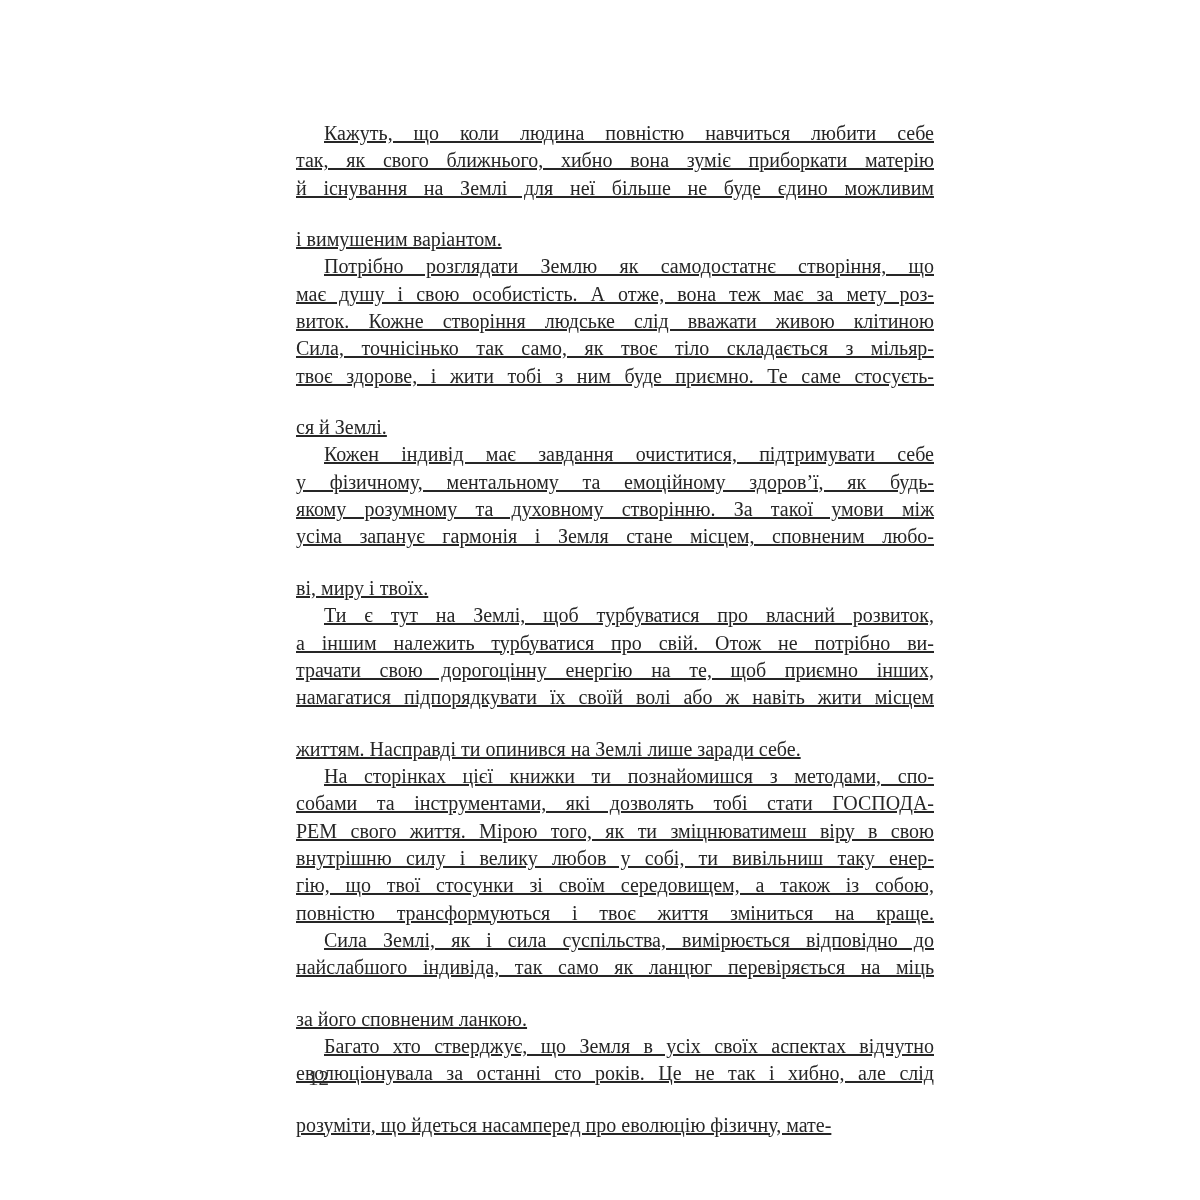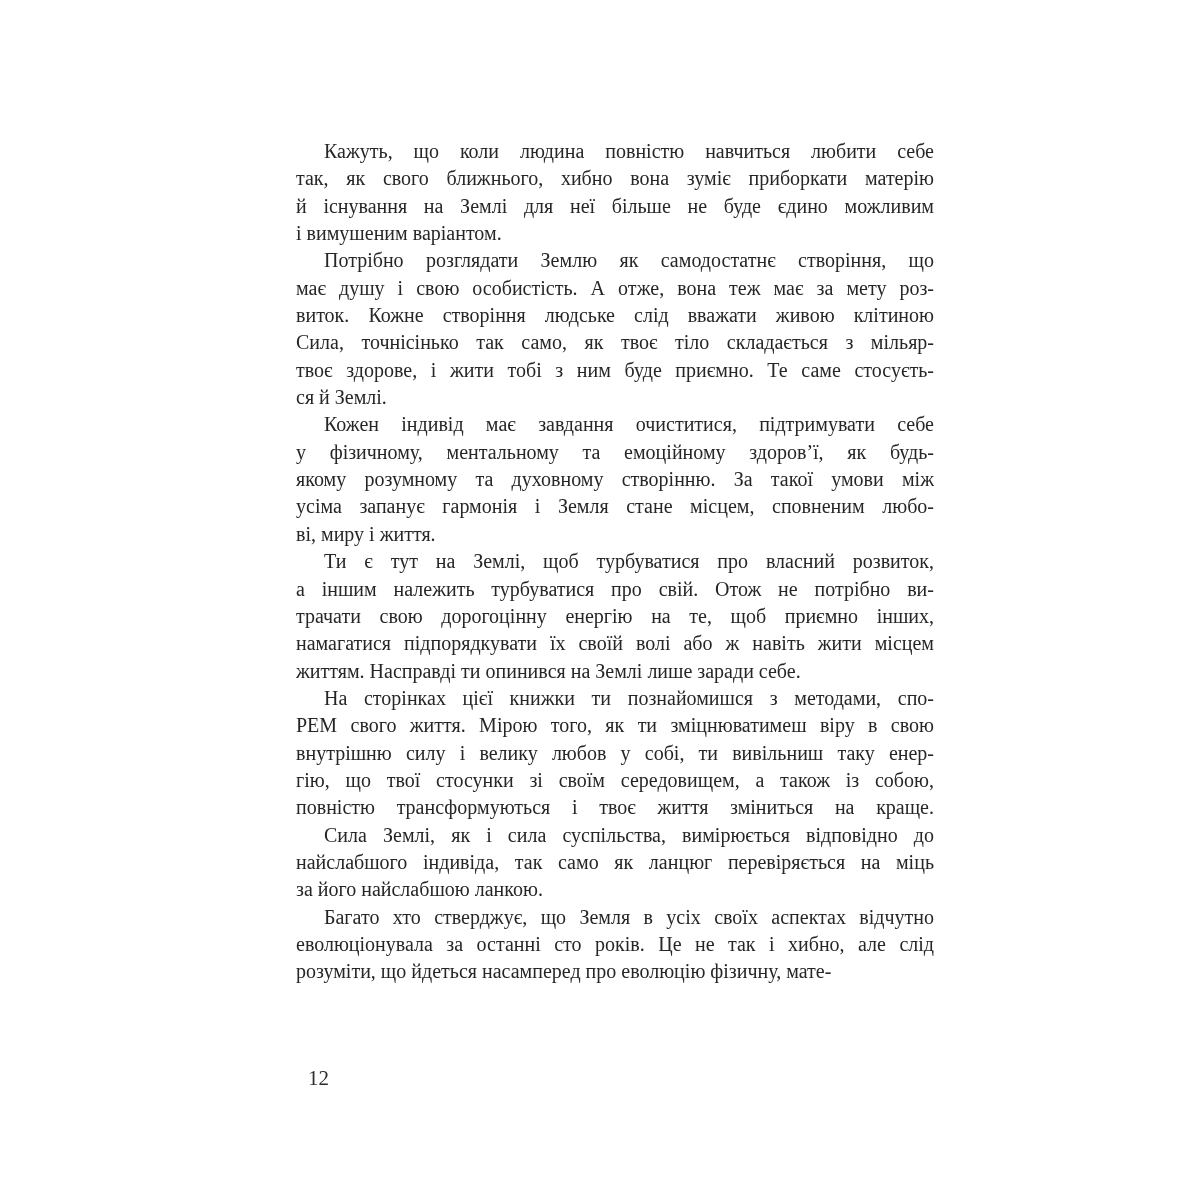--- a/index.html
+++ b/index.html
@@ -12,34 +12,36 @@
     width: 1200px;
     height: 1200px;
     background: #ffffff;
     font-family: "Liberation Serif", "DejaVu Serif", serif;
     color: #262626;
     overflow: hidden;
   }
   .text-block {
     position: absolute;
     left: 296px;
-    top: 138px;
+    top: 120px;
     width: 638px;
+    text-decoration: underline;
   }
   .line {
     font-size: 20px;
     line-height: 27.35px;
     text-align: justify;
     text-align-last: justify;
   }
   .line.first {
     text-indent: 28px;
   }
   .line.last {
     text-align-last: left;
+    margin-top: 24px;
   }
   .page-number {
     position: absolute;
     left: 308px;
     top: 1066px;
     font-size: 21px;
     color: #2e2e2e;
   }
 </style>
 </head>
@@ -62,43 +64,44 @@
       <div class="line">Сила, точнісінько так само, як твоє тіло складається з мільяр-</div>
       <div class="line">твоє здорове, і жити тобі з ним буде приємно. Те саме стосуєть-</div>
       <div class="line last">ся й Землі.</div>
     </div>
 
     <div class="para">
       <div class="line first">Кожен індивід має завдання очиститися, підтримувати себе</div>
       <div class="line">у фізичному, ментальному та емоційному здоров’ї, як будь-</div>
       <div class="line">якому розумному та духовному створінню. За такої умови між</div>
       <div class="line">усіма запанує гармонія і Земля стане місцем, сповненим любо-</div>
-      <div class="line last">ві, миру і життя.</div>
+      <div class="line last">ві, миру і твоїх.</div>
     </div>
 
     <div class="para">
       <div class="line first">Ти є тут на Землі, щоб турбуватися про власний розвиток,</div>
       <div class="line">а іншим належить турбуватися про свій. Отож не потрібно ви-</div>
       <div class="line">трачати свою дорогоцінну енергію на те, щоб приємно інших,</div>
       <div class="line">намагатися підпорядкувати їх своїй волі або ж навіть жити місцем</div>
       <div class="line last">життям. Насправді ти опинився на Землі лише заради себе.</div>
     </div>
 
     <div class="para">
       <div class="line first">На сторінках цієї книжки ти познайомишся з методами, спо-</div>
+      <div class="line">собами та інструментами, які дозволять тобі стати ГОСПОДА-</div>
       <div class="line">РЕМ свого життя. Мірою того, як ти зміцнюватимеш віру в свою</div>
       <div class="line">внутрішню силу і велику любов у собі, ти вивільниш таку енер-</div>
       <div class="line">гію, що твої стосунки зі своїм середовищем, а також із собою,</div>
       <div class="line">повністю трансформуються і твоє життя зміниться на краще.</div>
     </div>
 
     <div class="para">
       <div class="line first">Сила Землі, як і сила суспільства, вимірюється відповідно до</div>
       <div class="line">найслабшого індивіда, так само як ланцюг перевіряється на міць</div>
-      <div class="line last">за його найслабшою ланкою.</div>
+      <div class="line last">за його сповненим ланкою.</div>
     </div>
 
     <div class="para">
       <div class="line first">Багато хто стверджує, що Земля в усіх своїх аспектах відчутно</div>
       <div class="line">еволюціонувала за останні сто років. Це не так і хибно, але слід</div>
       <div class="line last">розуміти, що йдеться насамперед про еволюцію фізичну, мате-</div>
     </div>
 
   </main>
 

